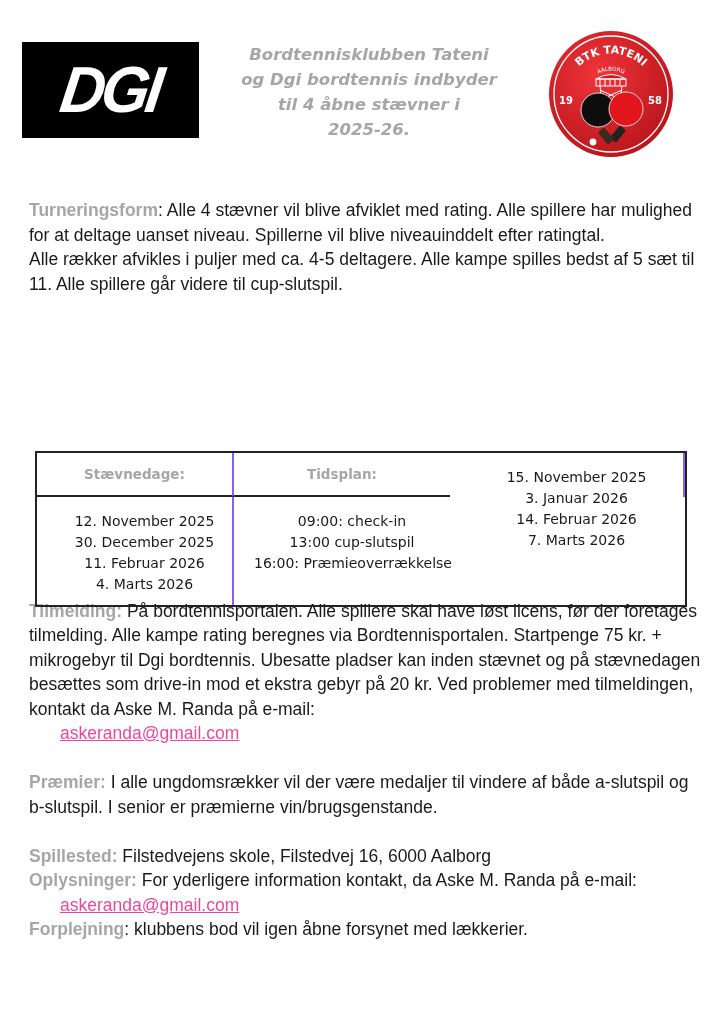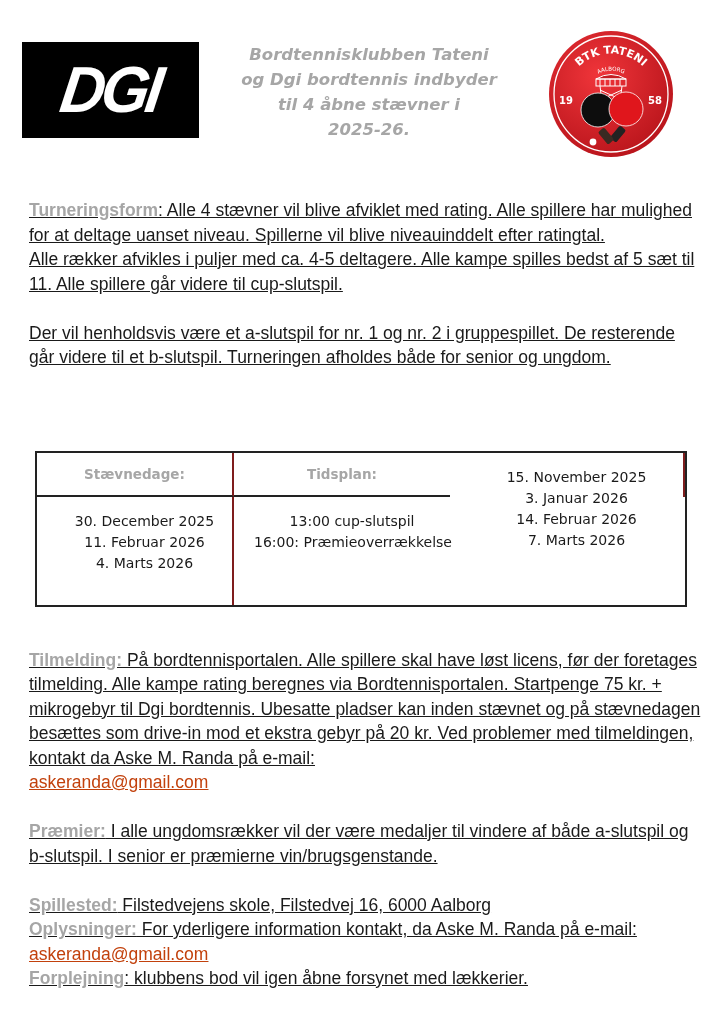--- a/index.html
+++ b/index.html
@@ -19,36 +19,36 @@
     .title {
       position: absolute; left: 222px; top: 42px; width: 294px; text-align: center;
       font-family: "DejaVu Sans", sans-serif; font-weight: bold; color: #a6a6a6;
       font-size: 16.5px; line-height: 25px; font-style: italic;
     }
     .club-logo { position: absolute; left: 530px; top: 28px; width: 162px; height: 132px; }
     .content {
       position: absolute; left: 29px; top: 198px; width: 672px;
       font-family: "Liberation Sans", sans-serif; font-size: 17.5px; line-height: 24.5px; color: #1a1a1a;
     }
-    .content p { margin: 0; text-decoration: underline; }
+    .content p { margin: 0; }
     .gap { height: 24.5px; }
     .label { color: #a6a6a6; font-weight: bold; }
-    a.email { color: #c2410c; text-decoration: underline; }
+    a.email { color: #ec4899; text-decoration: underline; margin-left: 31px; }
     .table {
       position: absolute; left: 35px; top: 451px; width: 652px; height: 156px;
       border: 2px solid #222; box-sizing: border-box;
       display: grid; grid-template-columns: 197px 216px 1fr; grid-template-rows: 44px 1fr;
       font-family: "DejaVu Sans", sans-serif; font-size: 14px;
     }
     .table .cell { box-sizing: border-box; text-align: center; }
     .table .hdr {
       border-bottom: 2px solid #222; display: flex; align-items: center; justify-content: center;
       color: #a6a6a6; font-weight: bold; font-size: 13.5px;
     }
-    .table .col-div { border-right: 2px solid #7f1d1d; }
+    .table .col-div { border-right: 2px solid #8b5cf6; }
     .table .body { padding-top: 14px; line-height: 21px; color: #1a1a1a; padding-left: 20px; }
     .table .body div { white-space: nowrap; }
   </style>
 </head>
 <body>
 
 <div class="dgi-logo">
   <span>DGI</span>
 </div>
 
@@ -99,21 +99,20 @@
     <circle cx="63" cy="114" r="3.4" fill="#fff"></circle>
   </g>
 </svg>
 
 <div class="content">
   <p>
     <span class="label">Turneringsform</span><span>: Alle 4 stævner vil blive afviklet med rating. Alle spillere har mulighed for at deltage uanset niveau. Spillerne vil blive niveauinddelt efter ratingtal.</span>
   </p>
   <p>Alle rækker afvikles i puljer med ca. 4-5 deltagere. Alle kampe spilles bedst af 5 sæt til 11. Alle spillere går videre til cup-slutspil.</p>
   <div class="gap"></div>
-  <p>Der vil henholdsvis være et a-slutspil for nr. 1 og nr. 2 i gruppespillet. De resterende går videre til et b-slutspil. Turneringen afholdes både for senior og ungdom.</p>
 
   <div style="height: 278px;"></div>
 
   <p>
     <span class="label">Tilmelding:</span><span> På bordtennisportalen. Alle spillere skal have løst licens, før der foretages tilmelding. Alle kampe rating beregnes via Bordtennisportalen. Startpenge 75 kr. + mikrogebyr til Dgi bordtennis. Ubesatte pladser kan inden stævnet og på stævnedagen besættes som drive-in mod et ekstra gebyr på 20 kr. Ved problemer med tilmeldingen, kontakt da Aske M. Randa på e-mail:</span><br>
     <a class="email" href="#" title="askeranda@gmail.com">askeranda@gmail.com</a>
   </p>
   <div class="gap"></div>
   <p>
     <span class="label">Præmier:</span><span> I alle ungdomsrækker vil der være medaljer til vindere af både a-slutspil og b-slutspil. I senior er præmierne vin/brugsgenstande.</span>
@@ -135,21 +134,23 @@
   <div class="cell hdr col-div">Stævnedage:</div>
   <div class="cell hdr">Tidsplan:</div>
 
   <div class="cell body col-div">
     <div>15. November 2025</div>
     <div>3. Januar 2026</div>
     <div>14. Februar 2026</div>
     <div>7. Marts 2026</div>
   </div>
   <div class="cell body col-div">
+    <div>12. November 2025</div>
     <div>30. December 2025</div>
     <div>11. Februar 2026</div>
     <div>4. Marts 2026</div>
   </div>
   <div class="cell body">
+    <div>09:00: check-in</div>
     <div>13:00 cup-slutspil</div>
     <div>16:00: Præmieoverrækkelse</div>
   </div>
 </div>
 
 </body></html>

